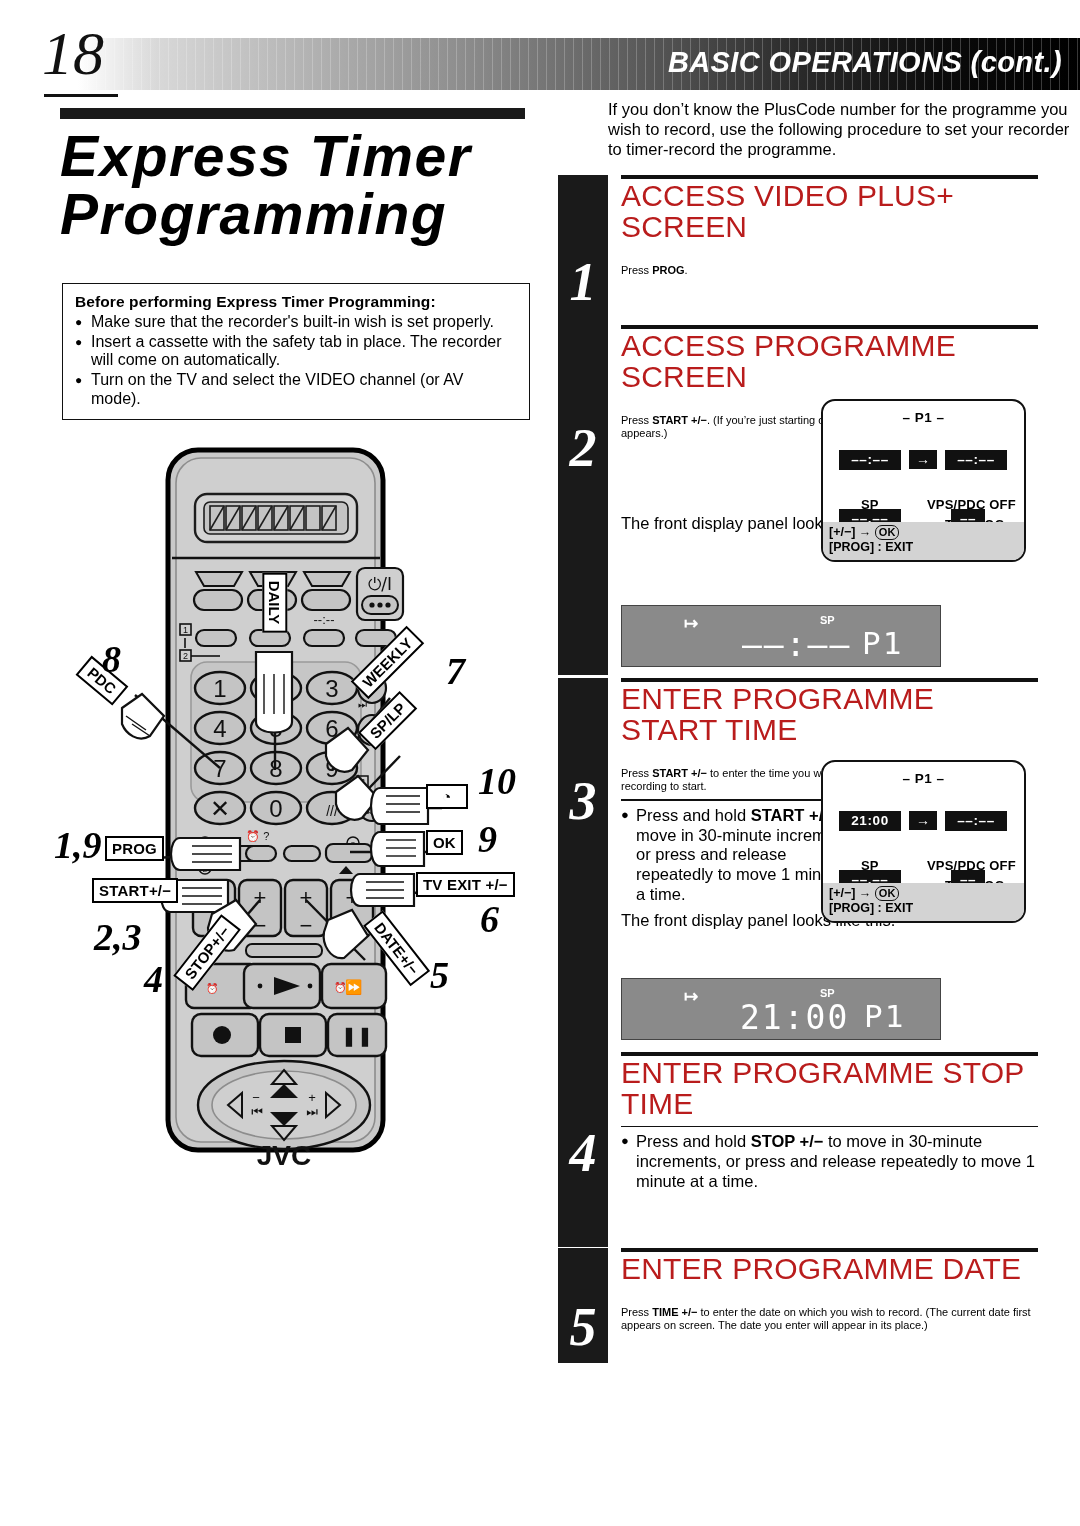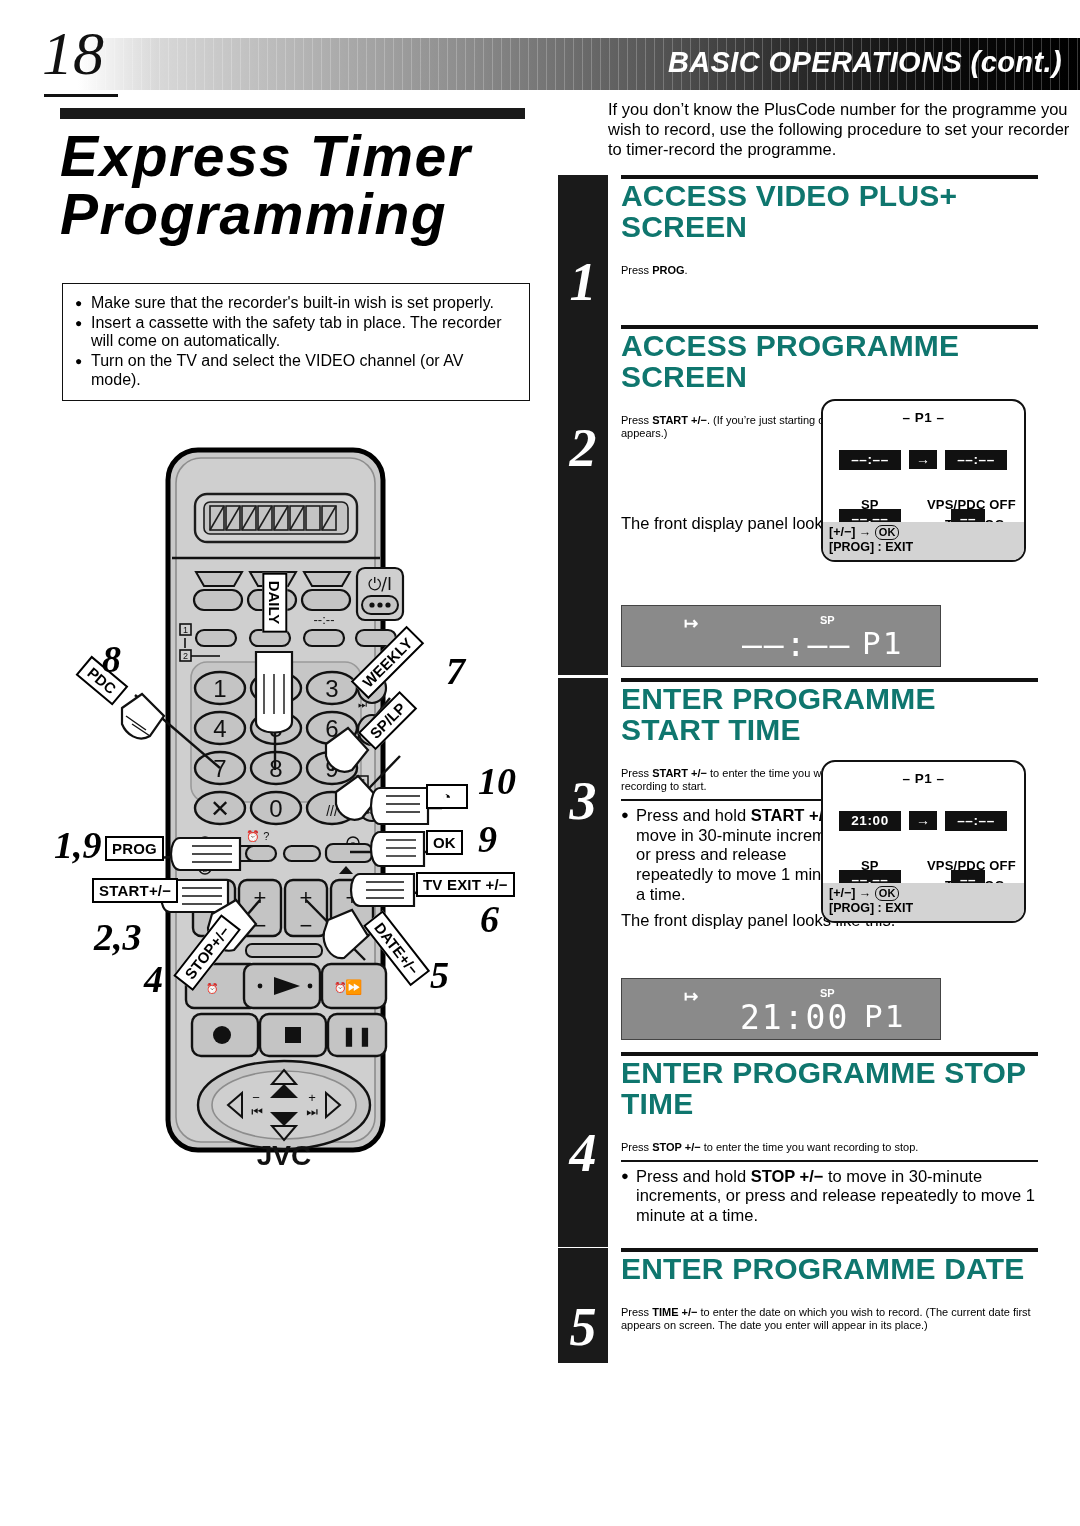--- a/index.html
+++ b/index.html
@@ -39,21 +39,21 @@
   .rot-callout{position:absolute;z-index:6;}
   .rot-callout .rc-box{border:2px solid #000;background:#fff;font-size:15px;font-weight:bold;padding:2px 6px;white-space:nowrap;}
   #intro{position:absolute;left:560px;top:100px;width:478px;font-size:16.5px;line-height:1.2;margin-left:48px;}
 
   .step{position:relative;margin-bottom:0;}
   .step-bar{position:absolute;left:0;top:0;width:50px;background:#1a1a1a;}
   .step-num{position:absolute;left:0;width:50px;text-align:center;color:#fff;
     font-family:"Liberation Serif",serif;font-style:italic;font-weight:bold;font-size:54px;line-height:1;}
   .step-body{margin-left:63px;}
   .step-rule{height:4px;background:#111;margin-bottom:2px;}
-  .step-head{font-size:30px;line-height:1.03;letter-spacing:.2px;font-weight:700;color:#0f766e;}
+  .step-head{font-size:30px;line-height:1.03;letter-spacing:.2px;font-weight:400;color:#b91c1c;}
   .step-text{font-size:11px;line-height:1.2;margin-top:21px;}
   .step-text b{font-weight:bold;}
   .sub-rule{height:1.6px;background:#111;margin:6px 0 5px 0;}
   .bullet-row{display:flex;font-size:16.5px;line-height:1.2;}
   .bullet-row .bl{flex:0 0 15px;font-size:13px;line-height:1.35;}
   .caption{font-size:16.5px;line-height:1.2;margin-top:5px;}
 
   
   .osd{position:absolute;width:205px;height:163px;border:2.2px solid #111;border-radius:14px;
     background:#fff;box-sizing:border-box;overflow:hidden;}
@@ -86,20 +86,21 @@
 
 <div id="left-col">
   <div id="title-rule"></div>
   <div id="doc-title">
     <span>Express Timer</span>
     <span>Programming</span>
   </div>
 </div>
 
 <div id="note-box">
+  <div id="note-title">Before performing Express Timer Programming:</div>
   <div class="note-item">
     <div class="note-bullet">●</div>
     <div class="note-text">Make sure that the recorder's built-in wish is set properly.</div>
   </div>
   <div class="note-item">
     <div class="note-bullet">●</div>
     <div class="note-text">Insert a cassette with the safety tab in place. The recorder will come on automatically.</div>
   </div>
   <div class="note-item">
     <div class="note-bullet">●</div>
@@ -468,21 +469,20 @@
     <div class="fdp-p1" style="left:242px;top:22px;">P1</div>
   </div>
 </div>
 
 <div class="step" style="position:absolute;left:558px;top:1052px;width:480px;height:195px;">
   <div class="step-bar" style="height:195px;"></div>
   <div class="step-num" style="top:74px;">4</div>
   <div class="step-body">
     <div class="step-rule"></div>
     <div class="step-head">ENTER PROGRAMME STOP TIME</div>
-    <div class="step-text">Press <b>STOP +/−</b> to enter the time you want recording to stop.</div>
     <div class="sub-rule"></div>
     <div class="bullet-row">
       <div class="bl">●</div>
       <div>Press and hold <b>STOP +/−</b> to move in 30-minute increments, or press and release repeatedly to move 1 minute at a time.</div>
     </div>
   </div>
 </div>
 
 <div class="step" style="position:absolute;left:558px;top:1248px;width:480px;height:115px;">
   <div class="step-bar" style="height:115px;"></div>

